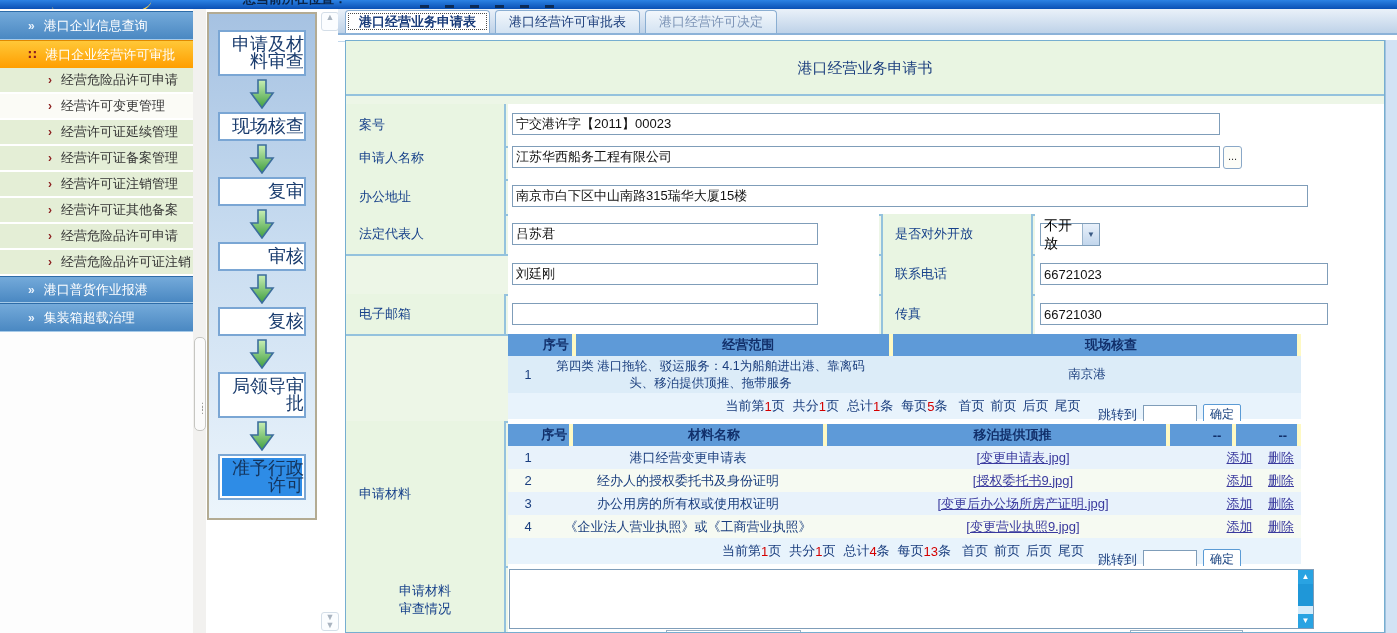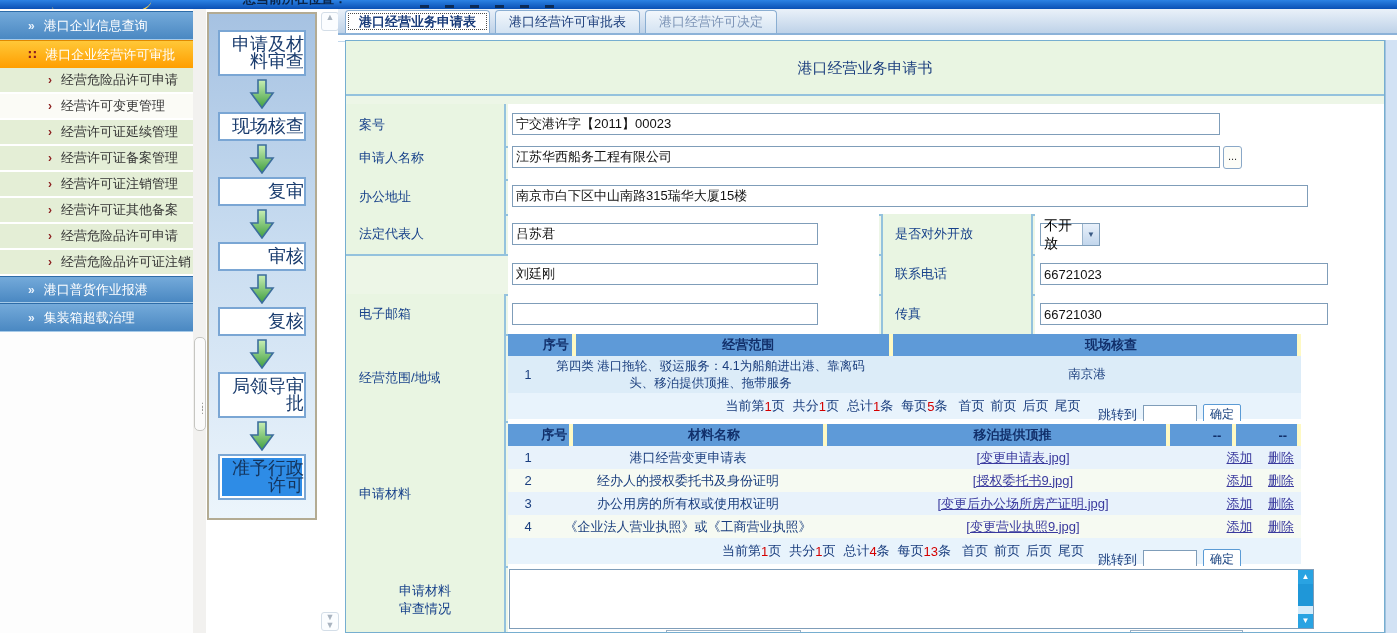--- a/index.html
+++ b/index.html
@@ -271,21 +271,20 @@
     <div class="cnt" style="right:505px;">
       <input class="inp" style="left: 4px; top: 9px; width: 298px;" value="">
     </div>
     <div class="lbl2">传真</div>
     <div class="cnt" style="left:689px;">
       <input class="inp" style="left: 5px; top: 9px; width: 280px;" value="66721030">
     </div>
   </div>
 
   <div class="row" style="top:293px;height:87px;">
-    <div class="lbl">经营范围/地域</div>
     <div class="cnt"></div>
     <div class="dtable" style="top:0;">
       <div class="thead">
         <div style="width:40px">序号</div>
         <div style="width:325px">经营范围</div>
         <div style="width:428px">现场核查</div>
       </div>
       <div class="trow" style="height:37px;background:#dcecf8;font-size:12.5px;">
         <div style="width:40px">1</div>
         <div style="width:325px;line-height:1.35;padding:0 4px;box-sizing:border-box;">第四类 港口拖轮、驳运服务：4.1为船舶进出港、靠离码头、移泊提供顶推、拖带服务</div>

